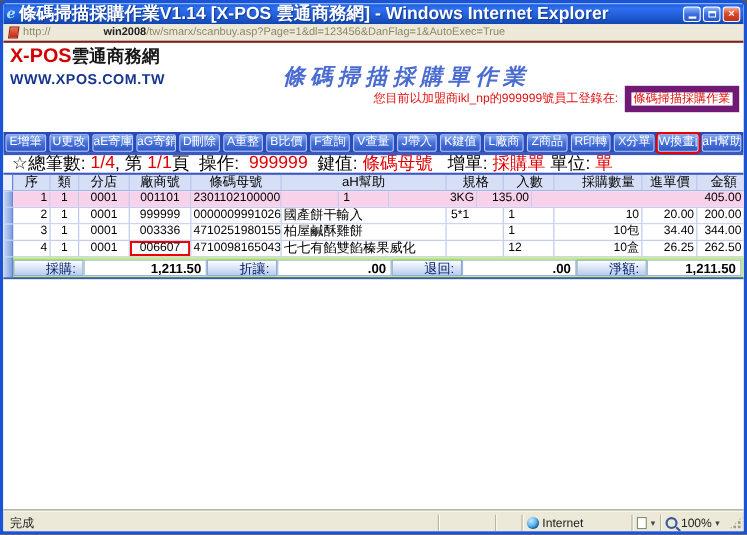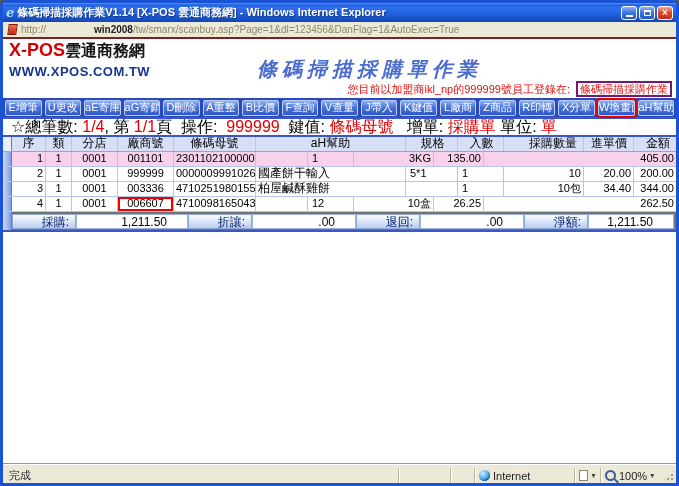--- a/index.html
+++ b/index.html
@@ -1,44 +1,44 @@
 <!DOCTYPE html>
 <html><head>
 <meta charset="utf-8">
 <style>
   html,body{margin:0;padding:0;background:#555;}
   body{width:679px;height:486px;overflow:hidden;font-family:"Liberation Sans","DejaVu Sans",sans-serif;}
   .win{width:679px;height:486px;box-sizing:border-box;border:3px solid #1b53d6;border-radius:6px 6px 2px 2px;overflow:hidden;display:flex;flex-direction:column;background:#fff;}
   
   .titlebar{height:19px;flex:none;background:linear-gradient(180deg,#5a96f6 0%,#2162e0 10%,#2f6ef0 25%,#1d59d2 70%,#1445ae 100%);display:flex;align-items:center;padding:0 3px;gap:3px;}
   .ie-icon{color:#aee0ff;font-weight:bold;font-style:italic;font-size:13px;line-height:13px;flex:none;font-family:"DejaVu Serif",serif;}
-  .wtitle{color:#fff;font-weight:bold;font-size:11px;flex:1;white-space:nowrap;overflow:hidden;text-shadow:1px 1px 1px #123a8c;}
+  .wtitle{color:#fff;font-weight:bold;font-size:16px;flex:1;white-space:nowrap;overflow:hidden;text-shadow:1px 1px 1px #123a8c;}
   .winbtns{display:flex;gap:2px;flex:none;}
   .wbtn{width:16px;height:14px;box-sizing:border-box;border:1px solid #fff;border-radius:3px;color:#fff;display:flex;align-items:center;justify-content:center;background:linear-gradient(180deg,#8cb4f8,#3a6fe0 50%,#2a58c8);font-size:10px;cursor:pointer;}
   .wbtn i{font-style:normal;}
   .wbtn.min i{display:block;width:7px;height:2px;background:#fff;margin-top:7px;}
   .wbtn.max i{display:block;width:7px;height:6px;box-sizing:border-box;border:1px solid #fff;border-top-width:2px;}
   .wbtn.close{background:linear-gradient(180deg,#f4a890,#e1492b 45%,#bd3015);font-weight:bold;}
   
   .addrbar{height:15px;flex:none;background:#ece9d8;display:flex;align-items:center;padding:0 5px;gap:4px;border-bottom:2px solid #7e2020;}
   .page-icon{width:7px;height:9px;flex:none;background:linear-gradient(180deg,#f07050,#c22810);border:1px solid #901808;transform:skewX(-8deg);}
   .url{font-size:10px;color:#8b8868;white-space:nowrap;overflow:hidden;}
   .url b{color:#222;padding-left:48px;}
   
   .content{flex:1;background:#fff;display:flex;flex-direction:column;min-height:0;}
   .pagehead{height:59px;flex:none;position:relative;}
   .logo{position:absolute;left:6px;top:2px;line-height:1.1;}
   .lr{color:#d40000;font-weight:bold;font-size:18px;letter-spacing:0;}
   .lb{color:#151515;font-weight:bold;font-size:16px;}
   .lurl{color:#16368e;font-weight:bold;font-size:13px;margin-top:4px;letter-spacing:.5px;}
   .ptitle{position:absolute;left:120px;right:60px;top:17px;text-align:center;font-family:"DejaVu Serif","Liberation Serif",serif;font-style:italic;font-weight:bold;font-size:20px;color:#4a6cd0;letter-spacing:5px;white-space:nowrap;}
   .login{position:absolute;right:4px;bottom:1px;font-size:11px;color:#e01010;white-space:nowrap;}
-  .loginbox{border:2px solid #701a75;padding:0 2px;margin-left:3px;color:#e01010;}
-  
-  .toolbar{height:17px;flex:none;background:#2a49bb;display:flex;align-items:center;padding:1px 2px;gap:3px;}
+  .loginbox{border:6px solid #701a75;padding:0 2px;margin-left:3px;color:#e01010;}
+  
+  .toolbar{height:17px;flex:none;background:#2a49bb;display:flex;align-items:center;padding:1px 2px;gap:3px;margin-top:22px;}
   .tbtn{flex:1;height:14px;line-height:13px;text-align:center;color:#fff;font-size:11px;background:linear-gradient(180deg,#8fb2f2,#4a74da 45%,#2f58c8);border:1px solid #b8d0f8;border-radius:2px;white-space:nowrap;overflow:hidden;cursor:pointer;}
   .tbtn.hl{box-shadow:0 0 0 2px #e80000;position:relative;z-index:1;}
   
   .inforow{height:16px;flex:none;border-top:2px solid #3b57c0;border-bottom:2px solid #3b57c0;display:flex;align-items:center;font-size:16px;padding-left:8px;color:#000;overflow:hidden;}
   .inforow span{white-space:pre;}
   .inforow .red{color:#e00000;}
   
   .tbl{flex:none;}
   .trow{display:flex;height:14px;line-height:13px;font-size:11px;border-bottom:1px solid #b7c5ec;background:#fff;}
   .thead{background:#d7dff7;font-size:12px;border-bottom:1px solid #8fa5dd;}
@@ -54,24 +54,24 @@
   .c5{width:150px;text-align:left;font-size:12px;}
   .c6{width:52px;text-align:left;padding-left:4px;}
   .c7{width:46px;text-align:left;padding-left:4px;}
   .c8{width:80px;text-align:right;}
   .c9{width:50px;text-align:right;}
   .c10{flex:1;text-align:right;border-right:none;}
   .hc{text-align:center;}
   .hc.c8,.hc.c9,.hc.c10{text-align:right;padding-right:6px;}
   .redbox{box-shadow:inset 0 0 0 2px #f00000;}
   
-  .totals{height:18px;flex:none;display:flex;align-items:center;border-bottom:2px solid #3b57c0;background:#737373;}
+  .totals{height:18px;flex:none;display:flex;align-items:center;border-bottom:2px solid #3b57c0;background:#bef264;}
   .totals .sel{height:100%;}
   .tlabel{width:64px;height:15px;line-height:14px;box-sizing:border-box;text-align:right;padding-right:6px;font-size:12px;color:#001a66;background:linear-gradient(180deg,#fdfeff,#b9ccf1);border:1px solid #8fa8d8;flex:none;cursor:pointer;}
-  .tvalue{height:15px;line-height:14px;box-sizing:border-box;text-align:right;padding-right:20px;font-size:12px;font-weight:normal;color:#000;border:1px solid #9db4dd;background:#fff;flex:none;}
+  .tvalue{height:15px;line-height:14px;box-sizing:border-box;text-align:right;padding-right:4px;font-size:12px;font-weight:bold;color:#000;border:1px solid #9db4dd;background:#fff;flex:none;}
   .tv1{width:112px;}.tv2{width:104px;}.tv3{width:104px;}.tv4{flex:1;margin-right:2px;}
   .filler{flex:1;background:#fff;}
   
   .statusbar{height:19px;flex:none;background:#ece9d8;border-top:1px solid #9d9a84;box-shadow:inset 0 1px 0 #fff;display:flex;align-items:flex-end;font-size:11px;color:#222;}
   .stext{flex:1;padding-left:6px;}
   .spanel{height:15px;box-sizing:border-box;border-left:1px solid #b8b5a0;box-shadow:inset 1px 0 0 #fff;display:flex;align-items:center;padding:0 4px;gap:3px;flex:none;}
   .p1{width:52px;}.p2{width:24px;}
   .zone{width:100px;}
   .globe{width:11px;height:11px;border-radius:50%;background:radial-gradient(circle at 35% 30%,#cfeaff,#5db3f0 45%,#1f77c8 75%,#155a9e);flex:none;box-shadow:inset -1px -1px 1px rgba(0,50,30,.35);}
   .mini{width:26px;justify-content:center;}
@@ -209,20 +209,21 @@
             <div class="cell c9">34.40</div>
             <div class="cell c10">344.00</div>
           </div>
           <div class="trow">
             <div class="sel"></div>
             <div class="cell c0">4</div>
             <div class="cell c1">1</div>
             <div class="cell c2">0001</div>
             <div class="cell c3 redbox">006607</div>
             <div class="cell c4">4710098165043</div>
+            <div class="cell c5">七七有餡雙餡榛果威化</div>
             <div class="cell c6"></div>
             <div class="cell c7">12</div>
             <div class="cell c8">10盒</div>
             <div class="cell c9">26.25</div>
             <div class="cell c10">262.50</div>
           </div>
         </div>
     </div>
 
     <div class="totals">

